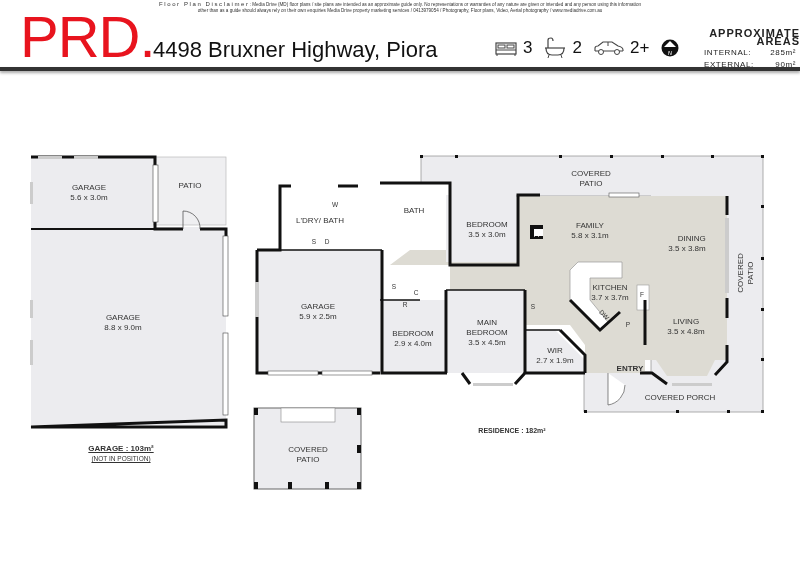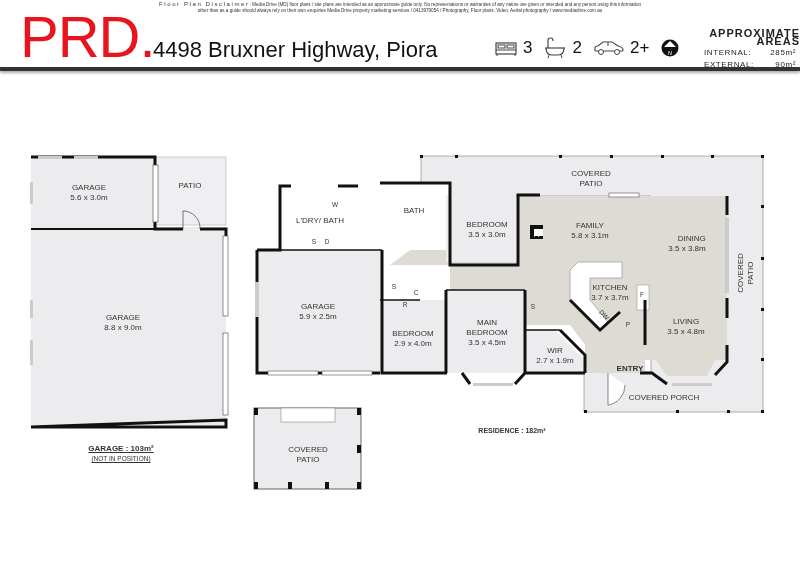--- a/index.html
+++ b/index.html
@@ -235,21 +235,21 @@
   </div>
 <div class="lbl bold" style="left:615px;top:364px;margin-left:15px;">ENTRY</div>
 <div class="lbl" style="left:591px;top:169px;">
     <div>COVERED</div>
     <div>PATIO</div>
   </div>
 <div class="lbl v" style="left:746px;top:273px;">
     <div>COVERED</div>
     <div>PATIO</div>
   </div>
-<div class="lbl" style="left:664px;top:393px;">COVERED PORCH</div>
+<div class="lbl" style="left:680px;top:393px;">COVERED PORCH</div>
 <div class="lbl" style="left:308px;top:445px;">
     <div>COVERED</div>
     <div>PATIO</div>
   </div>
 <div class="lbl bold" style="left:512px;top:426px;font-size:7px;">RESIDENCE : 182m²</div>
 
 <div class="lbl sm" style="left:335px;top:200px;">W</div>
 <div class="lbl sm" style="left:314px;top:237px;">S</div>
 <div class="lbl sm" style="left:327px;top:237px;">D</div>
 <div class="lbl sm" style="left:394px;top:282px;">S</div>

